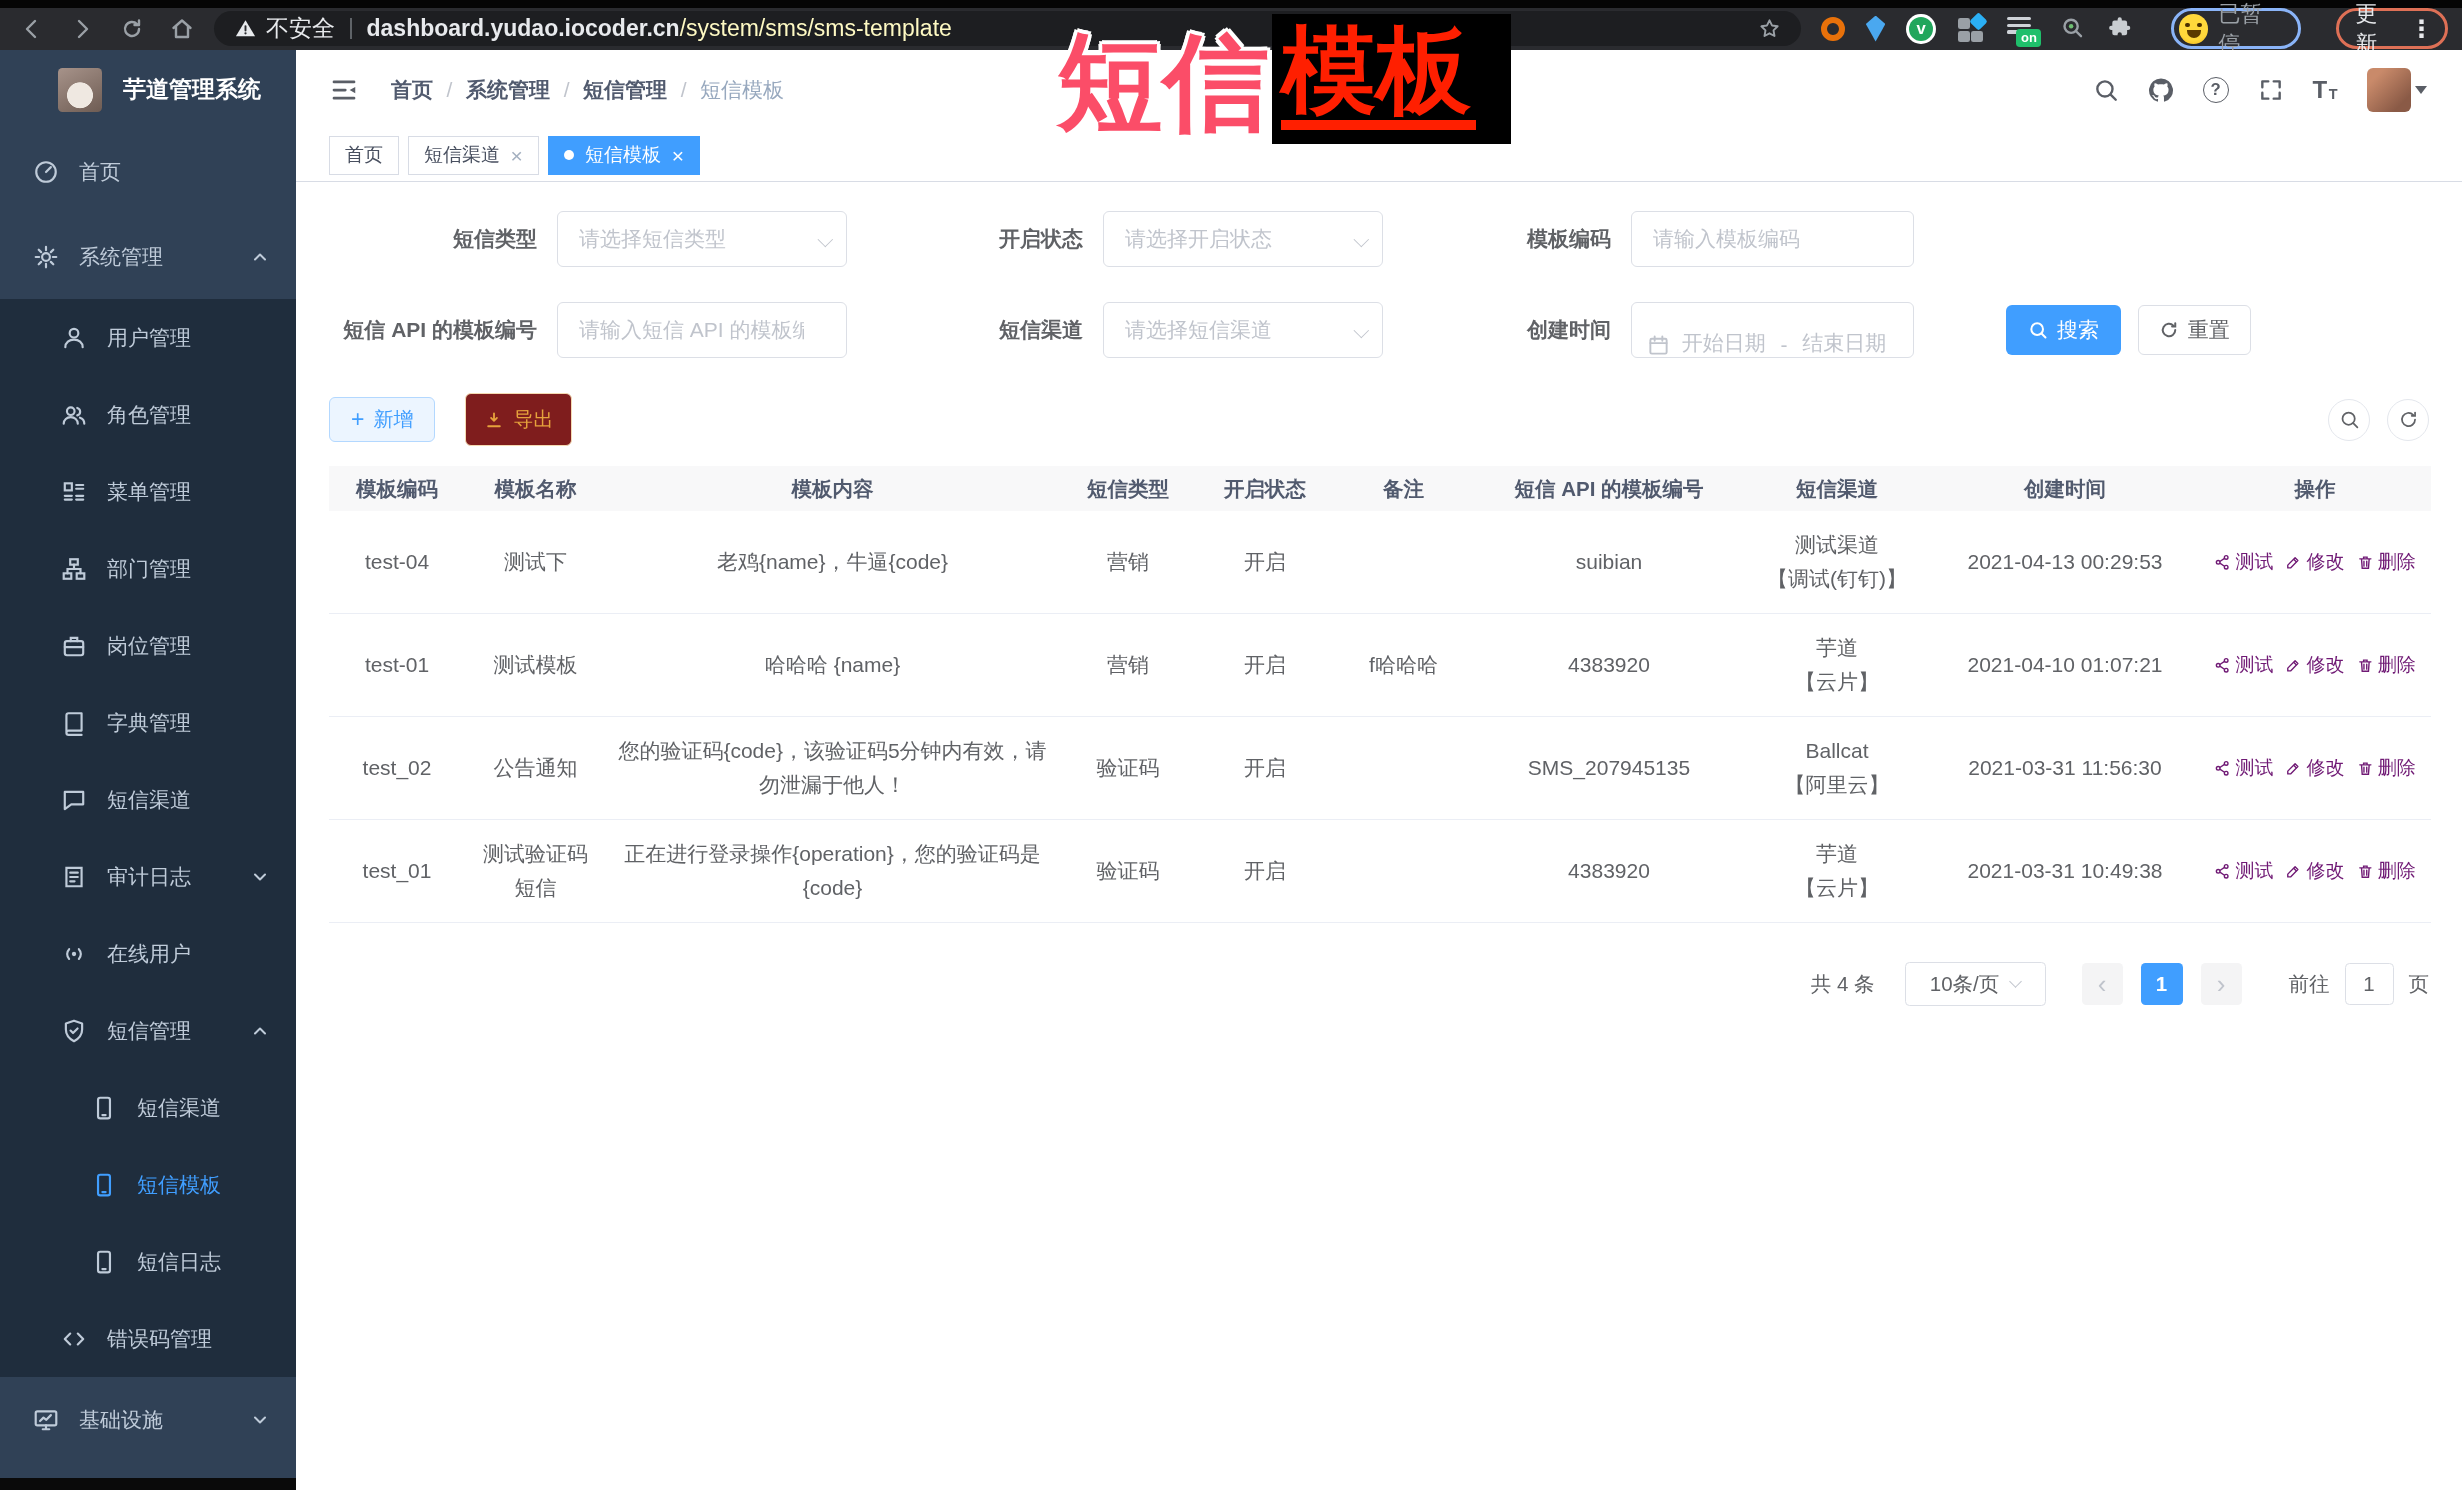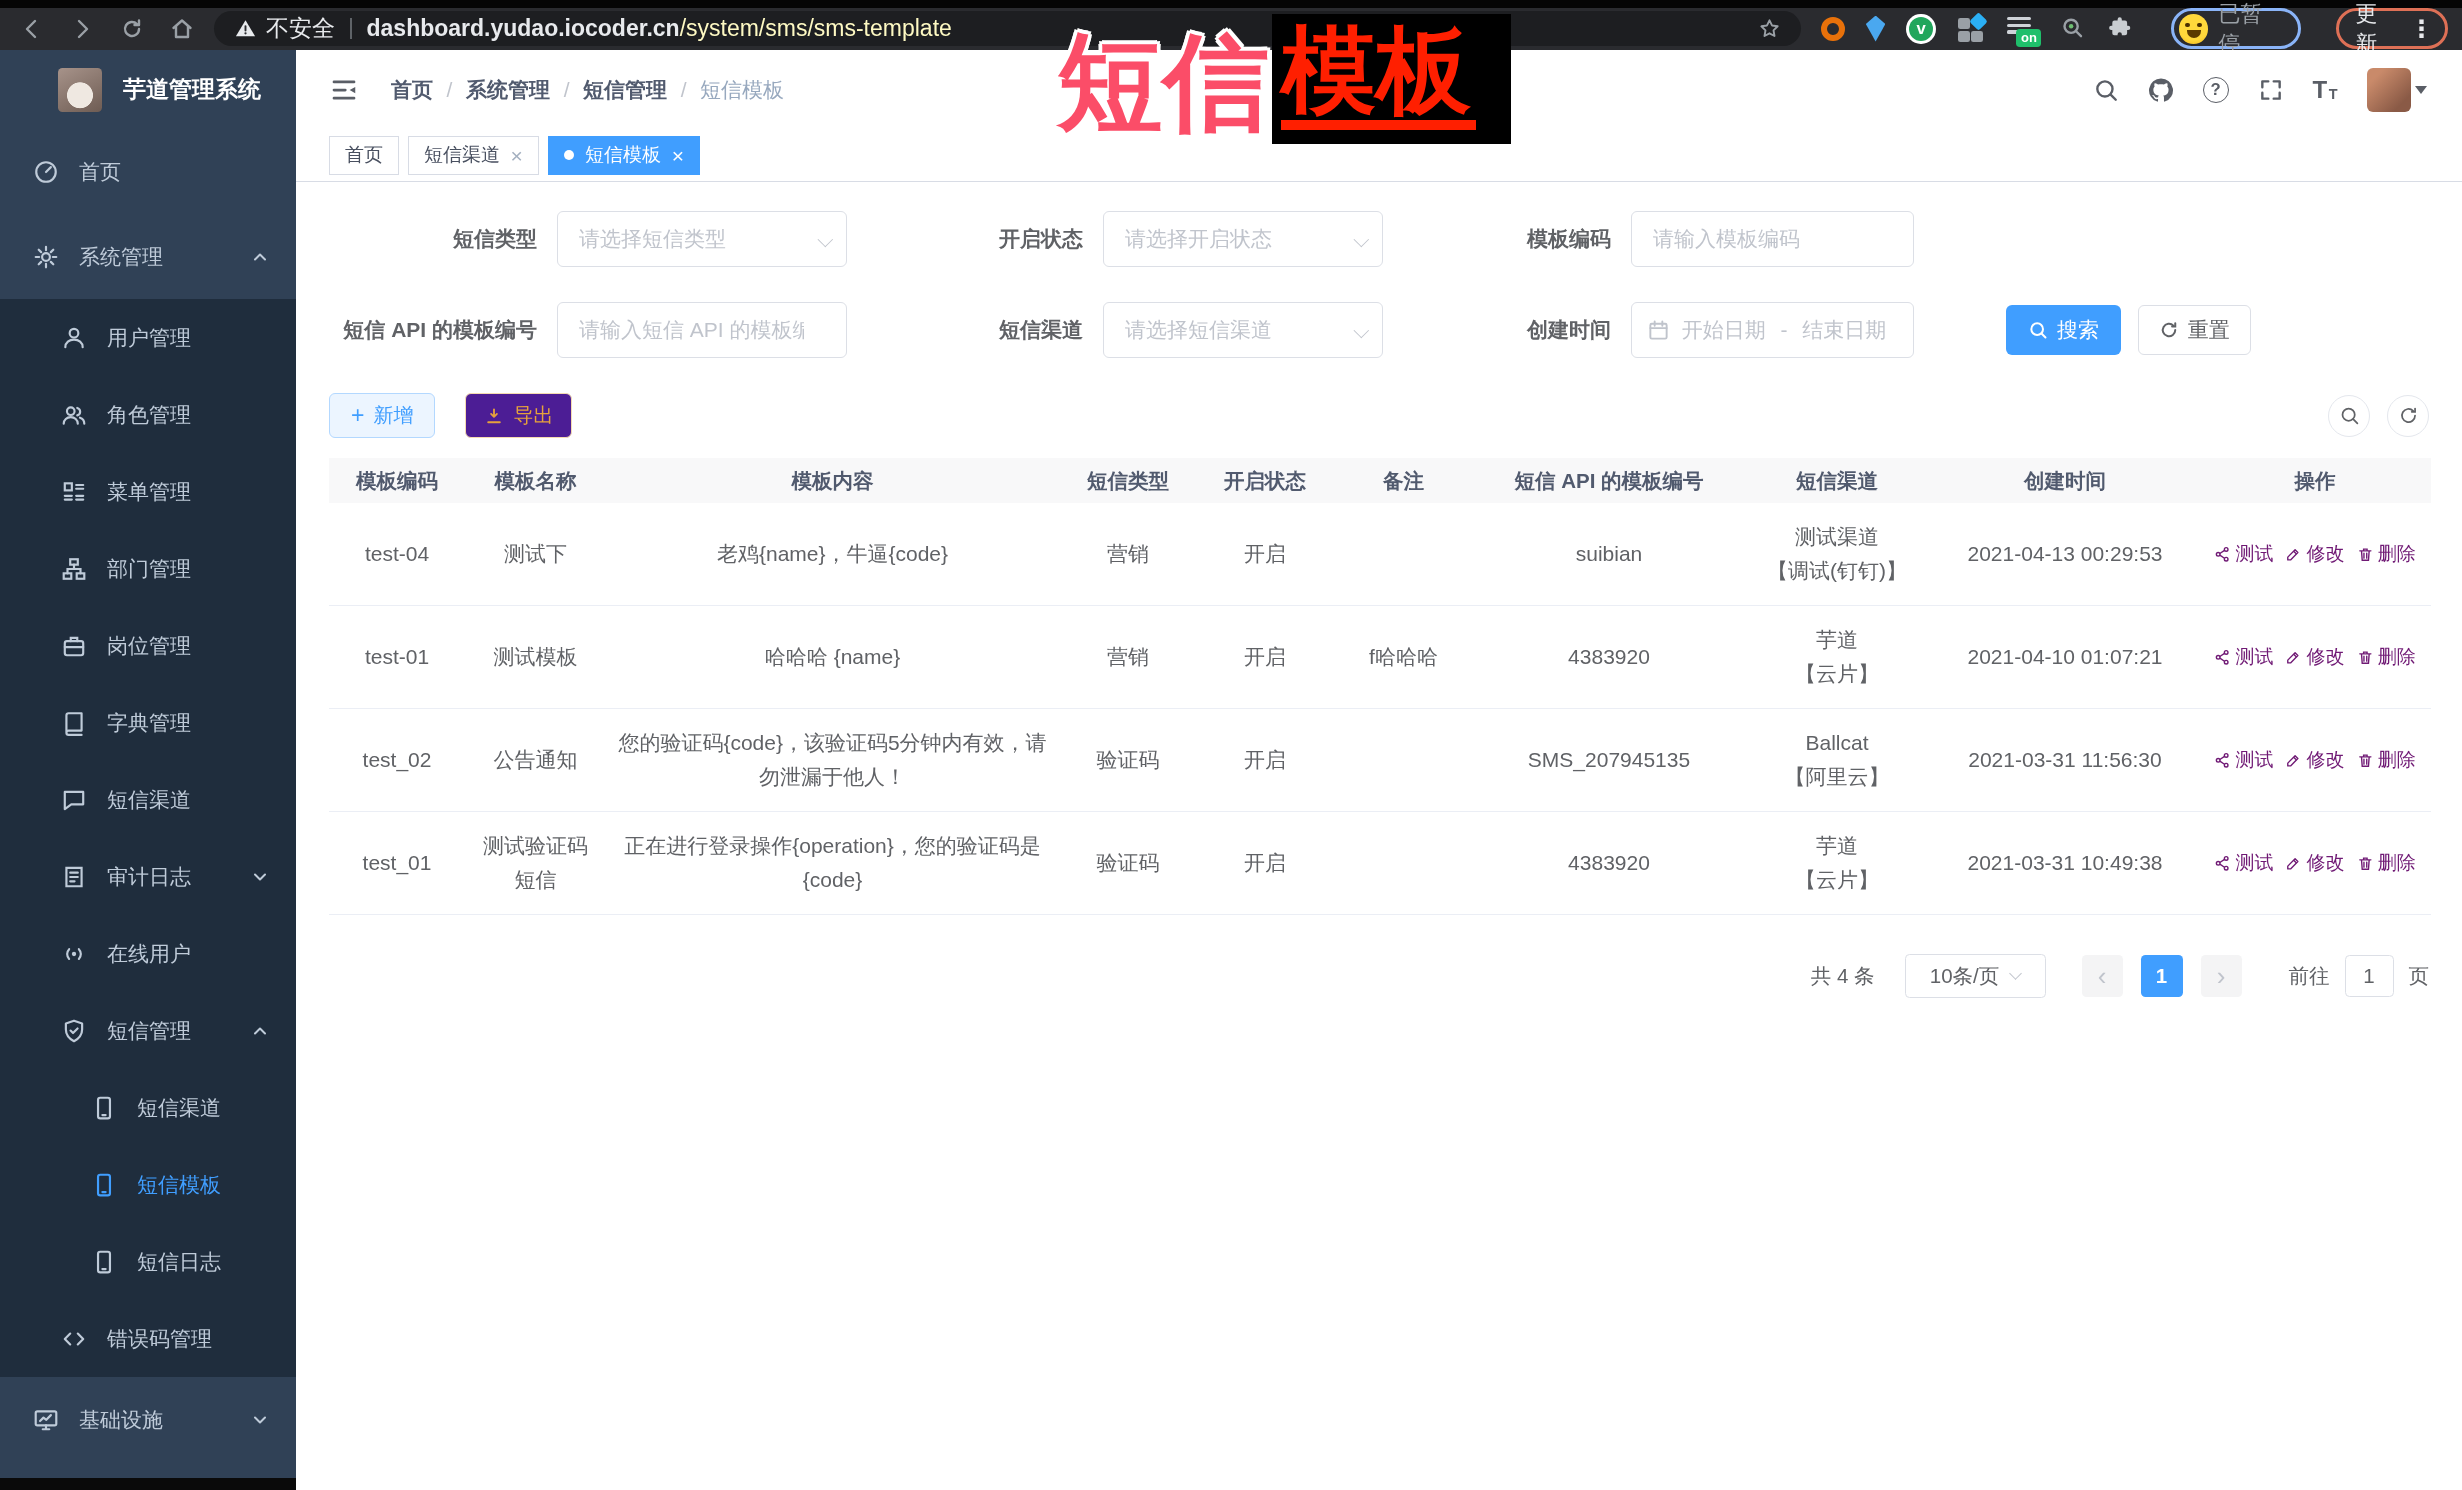--- a/index.html
+++ b/index.html
@@ -88,32 +88,32 @@
   .content { padding:29px 33px 0 33px; }
   .frow { display:flex; align-items:center; }
   .frow + .frow { margin-top:35px; }
   .flabel { text-align:right; padding-right:20px; font-size:21px; font-weight:700; color:#606266; white-space:nowrap; }
   .lw1 { width:228px; } .lw2 { width:256px; } .lw3 { width:248px; }
   .fctl { position:relative; }
   .ctrl { height:56px; border:1.5px solid #dcdfe6; border-radius:6px; font-size:21px; color:#606266; padding:0 42px 0 21px; outline:none; font-family:Liberation Sans, sans-serif; background:#fff; }
   .ctrl::placeholder { color:#c0c4cc; }
   .iw1 { width:290px; } .iw2 { width:280px; } .iw3 { width:283px; }
   .selarrow { position:absolute; right:16.7px; top:23px; width:10.6px; height:10.6px; border-right:1.5px solid #c0c4cc; border-bottom:1.5px solid #c0c4cc; transform:rotate(45deg); pointer-events:none; }
-  .daterange { width:283px; height:56px; border:1.5px solid #dcdfe6; border-radius:6px; display:flex; align-items:center; padding:0 15px; font-size:21px; color:#c0c4cc; background:#fff; }
+  .daterange { width:283px; height:56px; border:1.5px solid #dcdfe6; border-radius:6px; display:flex; align-items:flex-end; padding:0 15px; font-size:21px; color:#c0c4cc; background:#fff; }
   .daterange svg { width:23px; height:23px; color:#c0c4cc; flex:none; }
   .daterange .dp { flex:1; text-align:center; }
   .daterange .dsep { color:#c0c4cc; padding:0 3px; }
   .btn { display:flex; align-items:center; justify-content:center; gap:9px; border-radius:6px; cursor:pointer; font-family:inherit; border:1.5px solid transparent; }
   .btn svg { width:20px; height:20px; }
   .btn-search { margin-left:92px; height:50px; padding:0 21px; background:#409eff; color:#fff; font-size:21px; }
   .btn-reset { margin-left:16.7px; height:50px; padding:0 20px; background:#fff; border-color:#dcdfe6; color:#606266; font-size:21px; }
   .toolbar { margin-top:35px; display:flex; align-items:center; }
   .btn-add { height:45px; padding:0 21px; background:#ecf5ff; border-color:#b3d8ff; color:#409eff; font-size:20px; }
   .btn-add .plus { font-size:23px; font-weight:400; line-height:1; }
-  .btn-export { margin-left:30px; height:45px; padding:0 18px; background:#4c1d95; border-color:#f5dab1; color:#e6a23c; font-size:20px; }
+  .btn-export { margin-left:30px; height:53px; padding:0 18px; background:#7f1d1d; border-color:#f5dab1; color:#e6a23c; font-size:20px; }
   .tool-right { margin-left:auto; display:flex; align-items:center; gap:16.7px; }
   .circle-btn { width:42px; height:42px; border:1.5px solid #e4e7ed; border-radius:50%; display:flex; align-items:center; justify-content:center; color:#606266; background:#fff; cursor:pointer; }
   .circle-btn svg { width:21px; height:21px; }
 
   .tbl { margin-top:20px; width:2102px; }
   .thead { display:flex; background:#f8f8f9; align-items:center; height:45px; }
   .th { font-size:20.5px; font-weight:700; color:#515a6e; text-align:center; padding:0 7.6px; }
   .tr { display:flex; align-items:center; border-bottom:1.5px solid #ebeef5; min-height:103px; }
   .td { font-size:21px; color:#606266; text-align:center; padding:16.7px 10.6px; line-height:1.6; word-break:break-word; }
   .c0{width:136px;} .c1{width:141px;} .c2{width:453px;} .c3{width:138px;} .c4{width:136px;}

